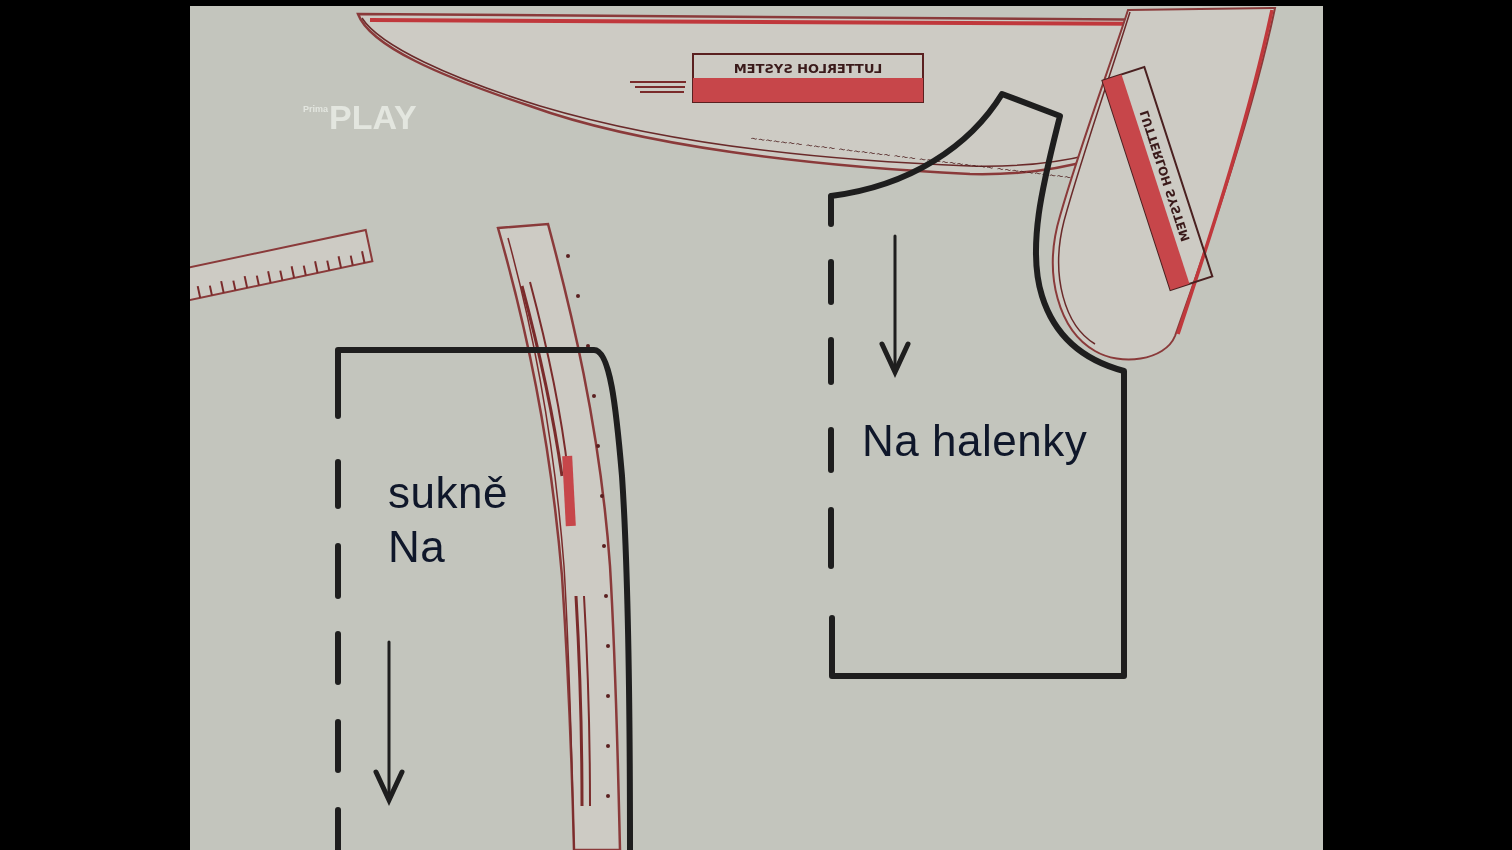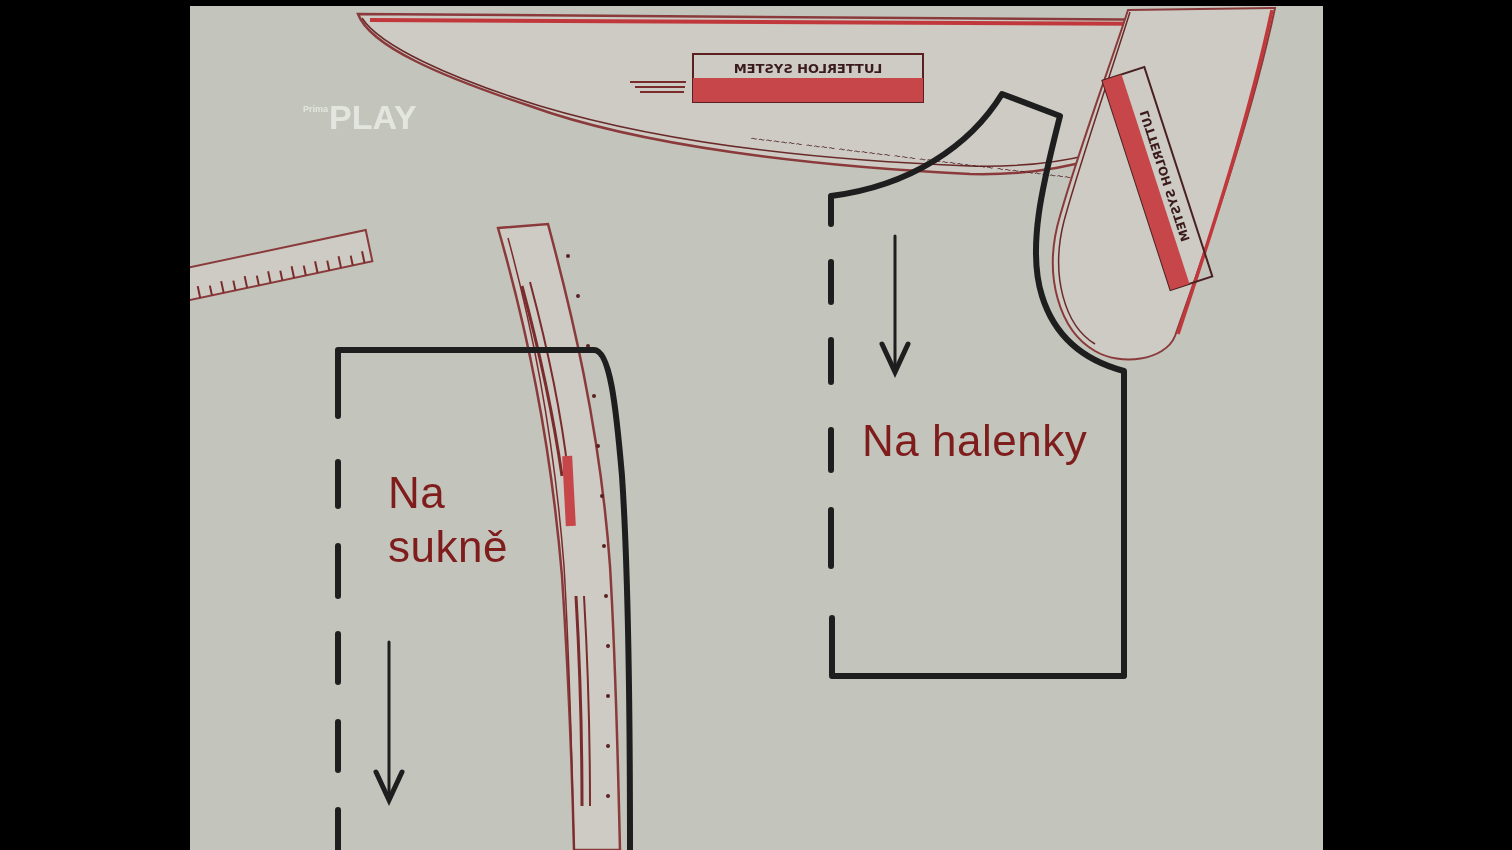--- a/index.html
+++ b/index.html
@@ -3,21 +3,21 @@
 <meta charset="utf-8">
 <style>
   html, body { margin: 0; padding: 0; background: #000; }
   body { width: 1512px; height: 850px; position: relative; overflow: hidden; font-family: "Liberation Sans", sans-serif; }
   .frame {
     position: absolute; left: 190px; top: 6px; width: 1133px; height: 844px;
     background: #c3c5bd; overflow: hidden;
   }
   .frame svg { position: absolute; left: 0; top: 0; }
   .label {
-    position: absolute; color: #7f1d1d; font-size: 44px; line-height: 54px;
+    position: absolute; color: #0f172a; font-size: 44px; line-height: 54px;
     font-family: "Liberation Sans", sans-serif; letter-spacing: 0.5px;
   }
   .label span { display: block; }
   .logo {
     position: absolute; left: 113px; top: 92px; color: #e9ece6; opacity: 0.85;
     font-weight: bold; font-size: 34px; letter-spacing: 0px;
     font-family: "Liberation Sans", sans-serif;
   }
   .logo small { font-size: 9px; vertical-align: top; position: relative; top: 6px; margin-right: 1px; text-align: center; }
 </style>
@@ -120,20 +120,20 @@
     </g>
     <g stroke="#1e1e1e" fill="none" stroke-linecap="round">
       <line x1="705" y1="230" x2="705" y2="362" stroke-width="3"></line>
       <path d="M692,338 L705,366 L718,338" stroke-width="5"></path>
     </g>
   </svg>
 
   <div class="logo"><small>Prima</small><span>PLAY</span></div>
 
   <div class="label" style="left:198px; top:460px;">
+    <span>sukně</span>
     <span>Na</span>
-    <span>sukně</span>
   </div>
 
   <div class="label" style="left:672px; top:408px;">
     <span>Na halenky</span>
   </div>
 </div>
 
 </body></html>

